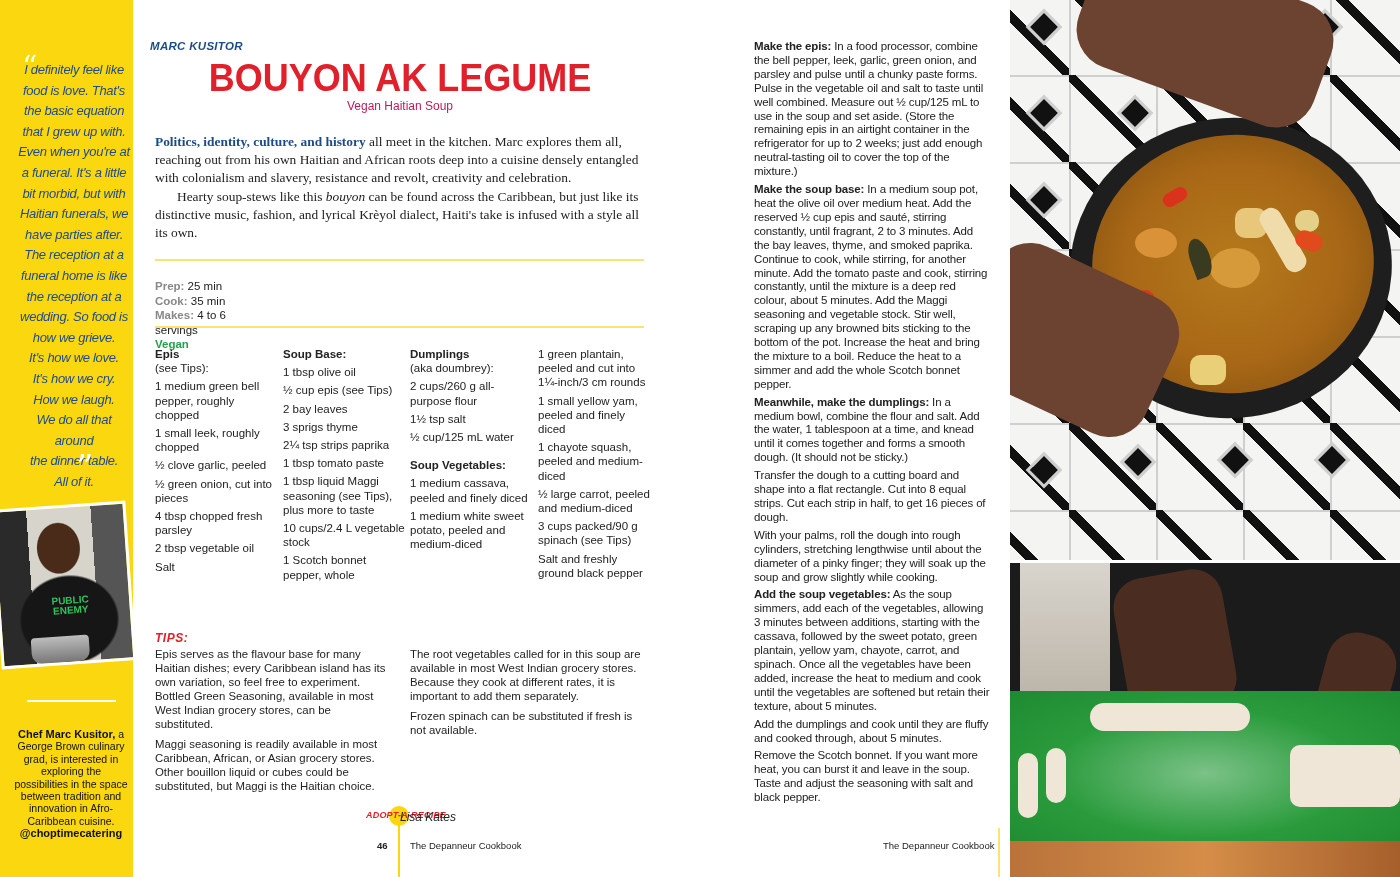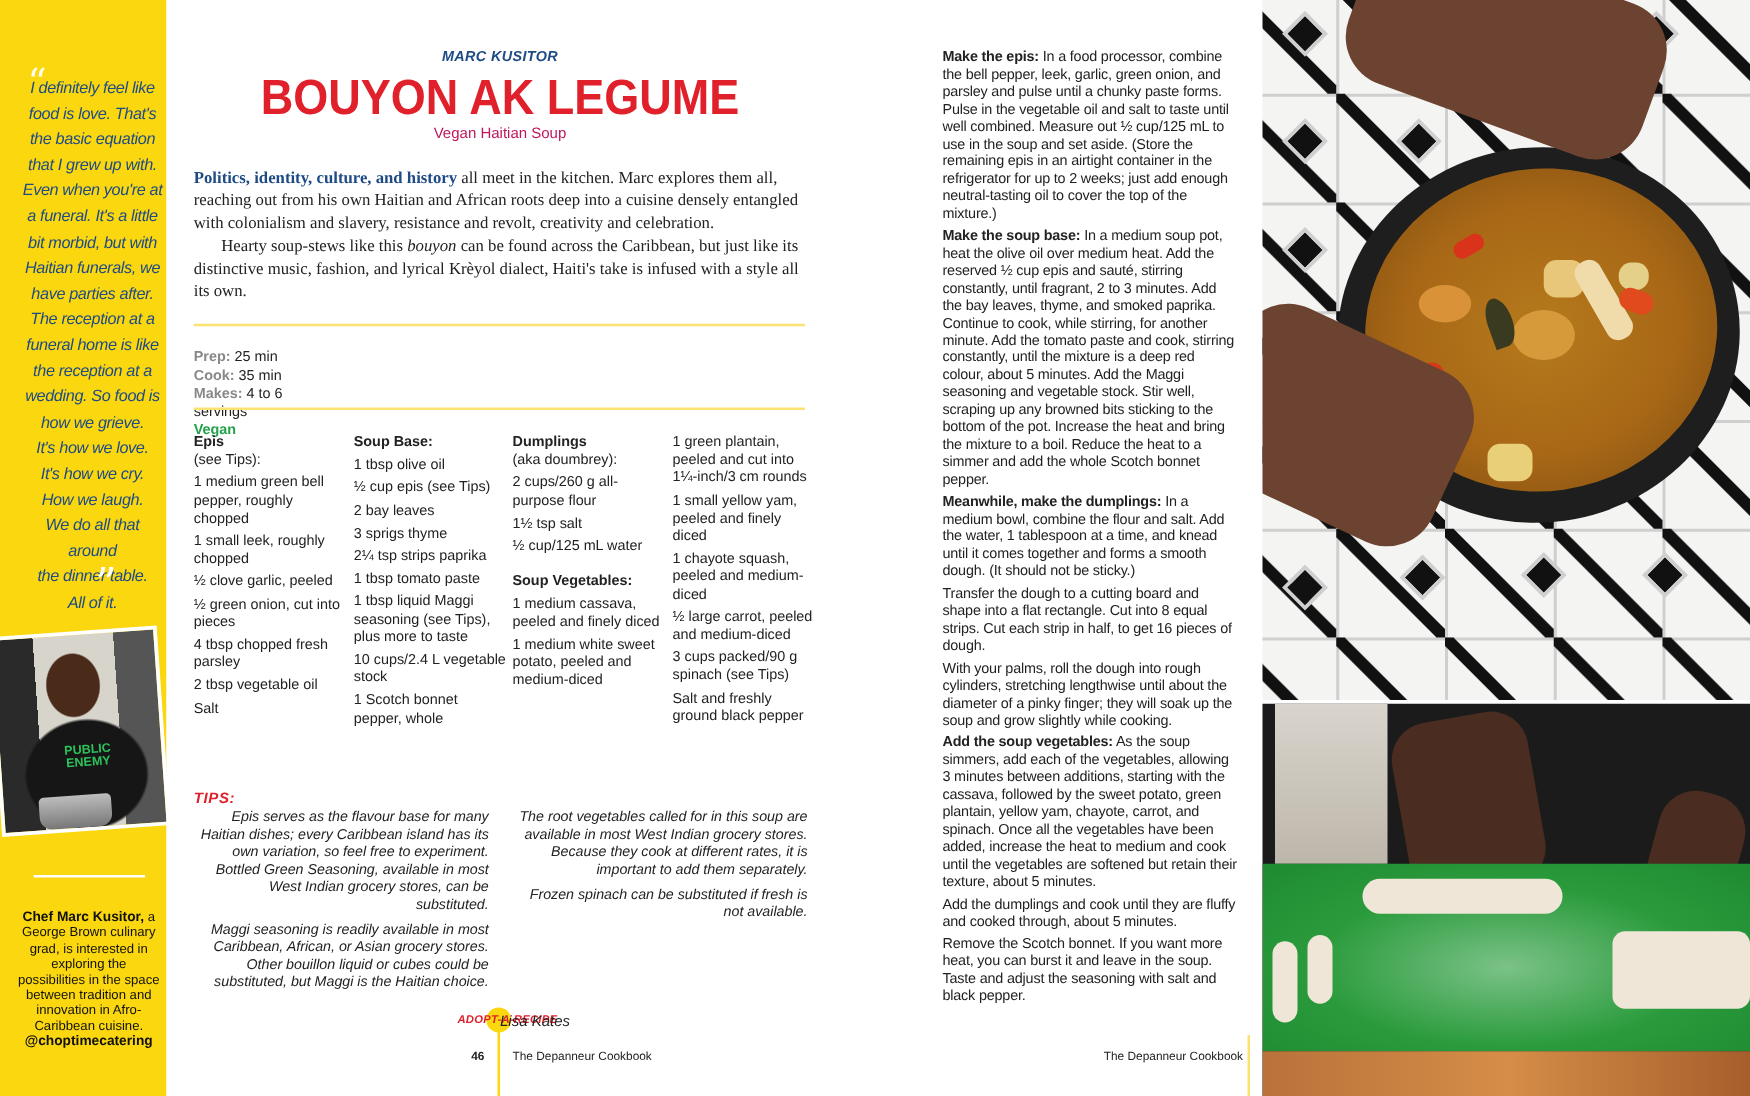--- a/index.html
+++ b/index.html
@@ -49,21 +49,21 @@
   }
   .chef-bio {
     position: absolute; left: 14px; top: 709px; width: 114px; text-align: center;
     font-family: "Liberation Sans Narrow", "Liberation Sans", sans-serif;
     font-size: 10.5px; line-height: 12.4px; color: #111; margin-top: 19px;
   }
   .chef-bio b { font-weight: bold; font-size: 11px; }
 
   
   .byline {
-    position: absolute; left: 150px; top: 40px; width: 500px; text-align: center;
+    position: absolute; left: 150px; top: 40px; width: 500px; text-align: left;
     color: #1e4b86; font-weight: bold; font-style: italic; font-size: 11.5px; letter-spacing: .3px;
   }
   .title {
     position: absolute; left: 150px; top: 58px; width: 500px; text-align: center;
     color: #e0202a; font-family: "Liberation Sans Narrow", "Liberation Sans", sans-serif;
     font-weight: bold; font-size: 36px; line-height: 40px; letter-spacing: 0px;
     transform: scaleY(1.1);
   }
   .subtitle {
     position: absolute; left: 150px; top: 99px; width: 500px; text-align: center;
@@ -94,21 +94,21 @@
   .ingr .sub { margin-top: 0; }
   .ingr .gap { margin-top: 14px; }
 
   .tips-label {
     position: absolute; left: 155px; top: 631px; color: #e0202a;
     font-weight: bold; font-style: italic; font-size: 12px; letter-spacing: .5px;
   }
   .tips {
     position: absolute; top: 647px; width: 236px;
     font-family: "Liberation Sans Narrow", "Liberation Sans", sans-serif;
-    font-style: italic; font-size: 11.4px; line-height: 14px; color: #222; text-align: right;
+    font-size: 11.4px; line-height: 14px; color: #222;
   }
   .tips p + p { margin-top: 6px; }
 
   .adopt {
     position: absolute; left: 366px; top: 806px; width: 70px; height: 22px;
   }
   .adopt .dot {
     position: absolute; left: 23px; top: 0; width: 20px; height: 20px;
     border-radius: 50%; background: #fbd70f;
   }

